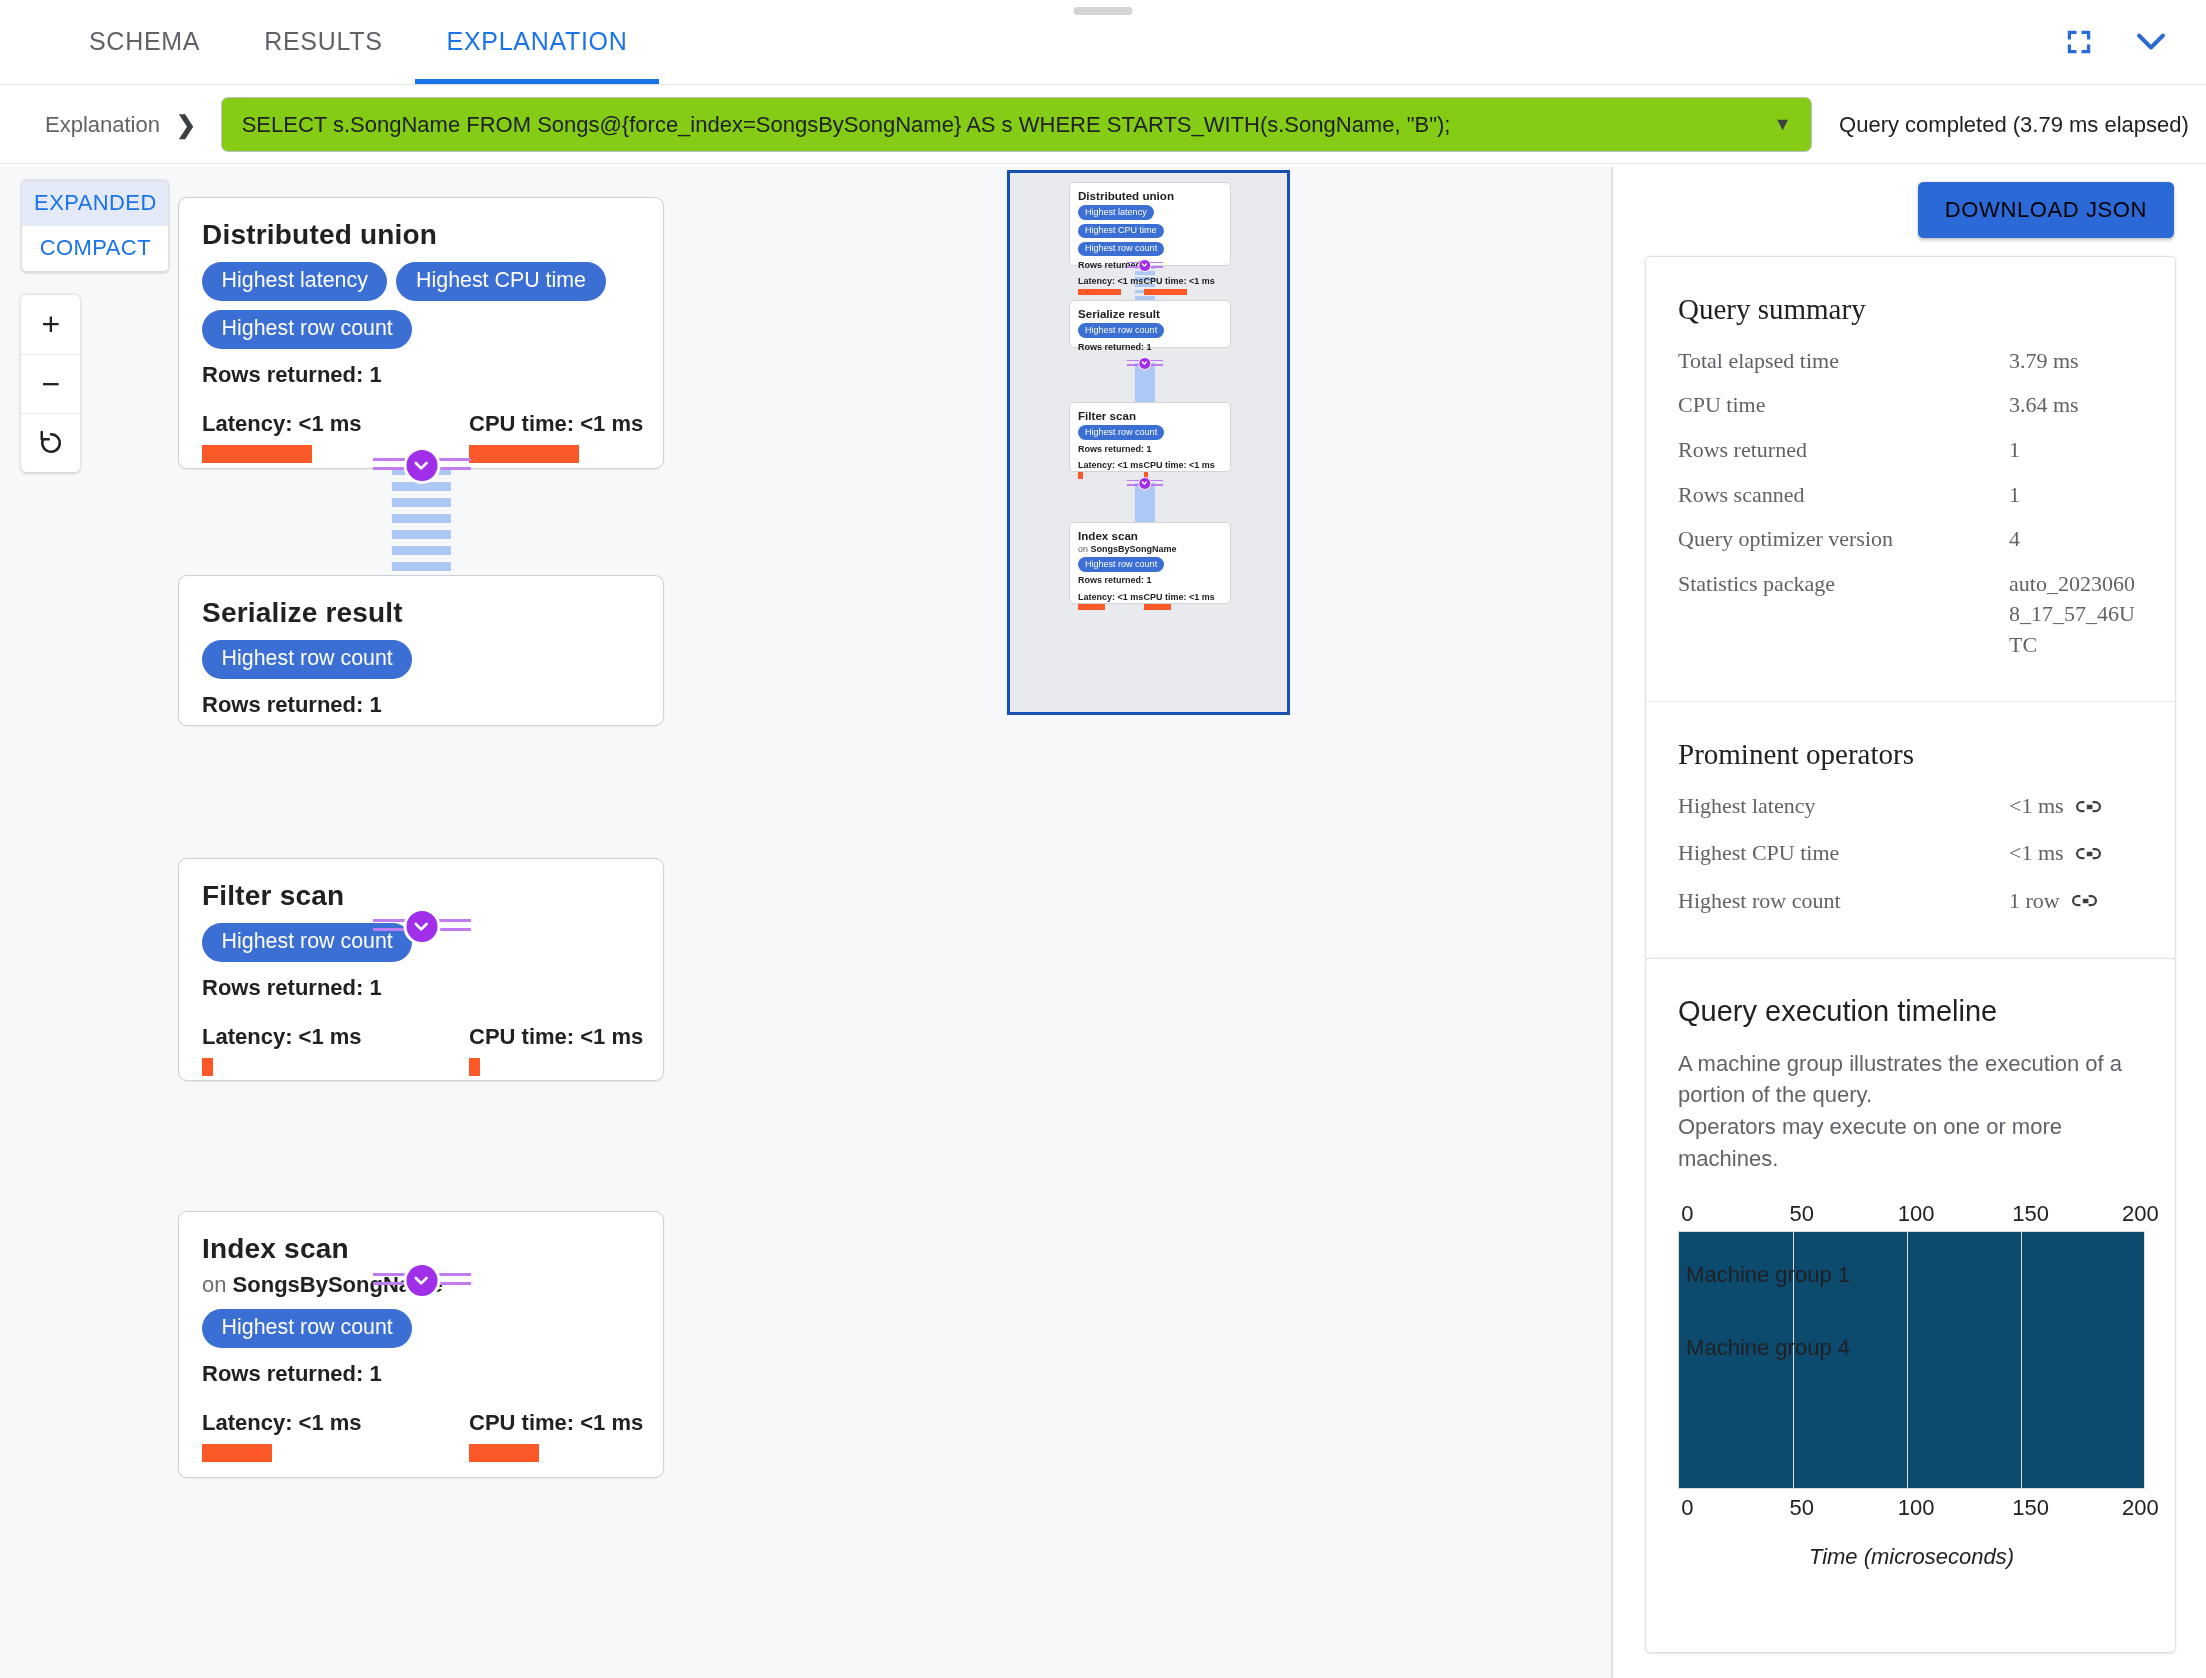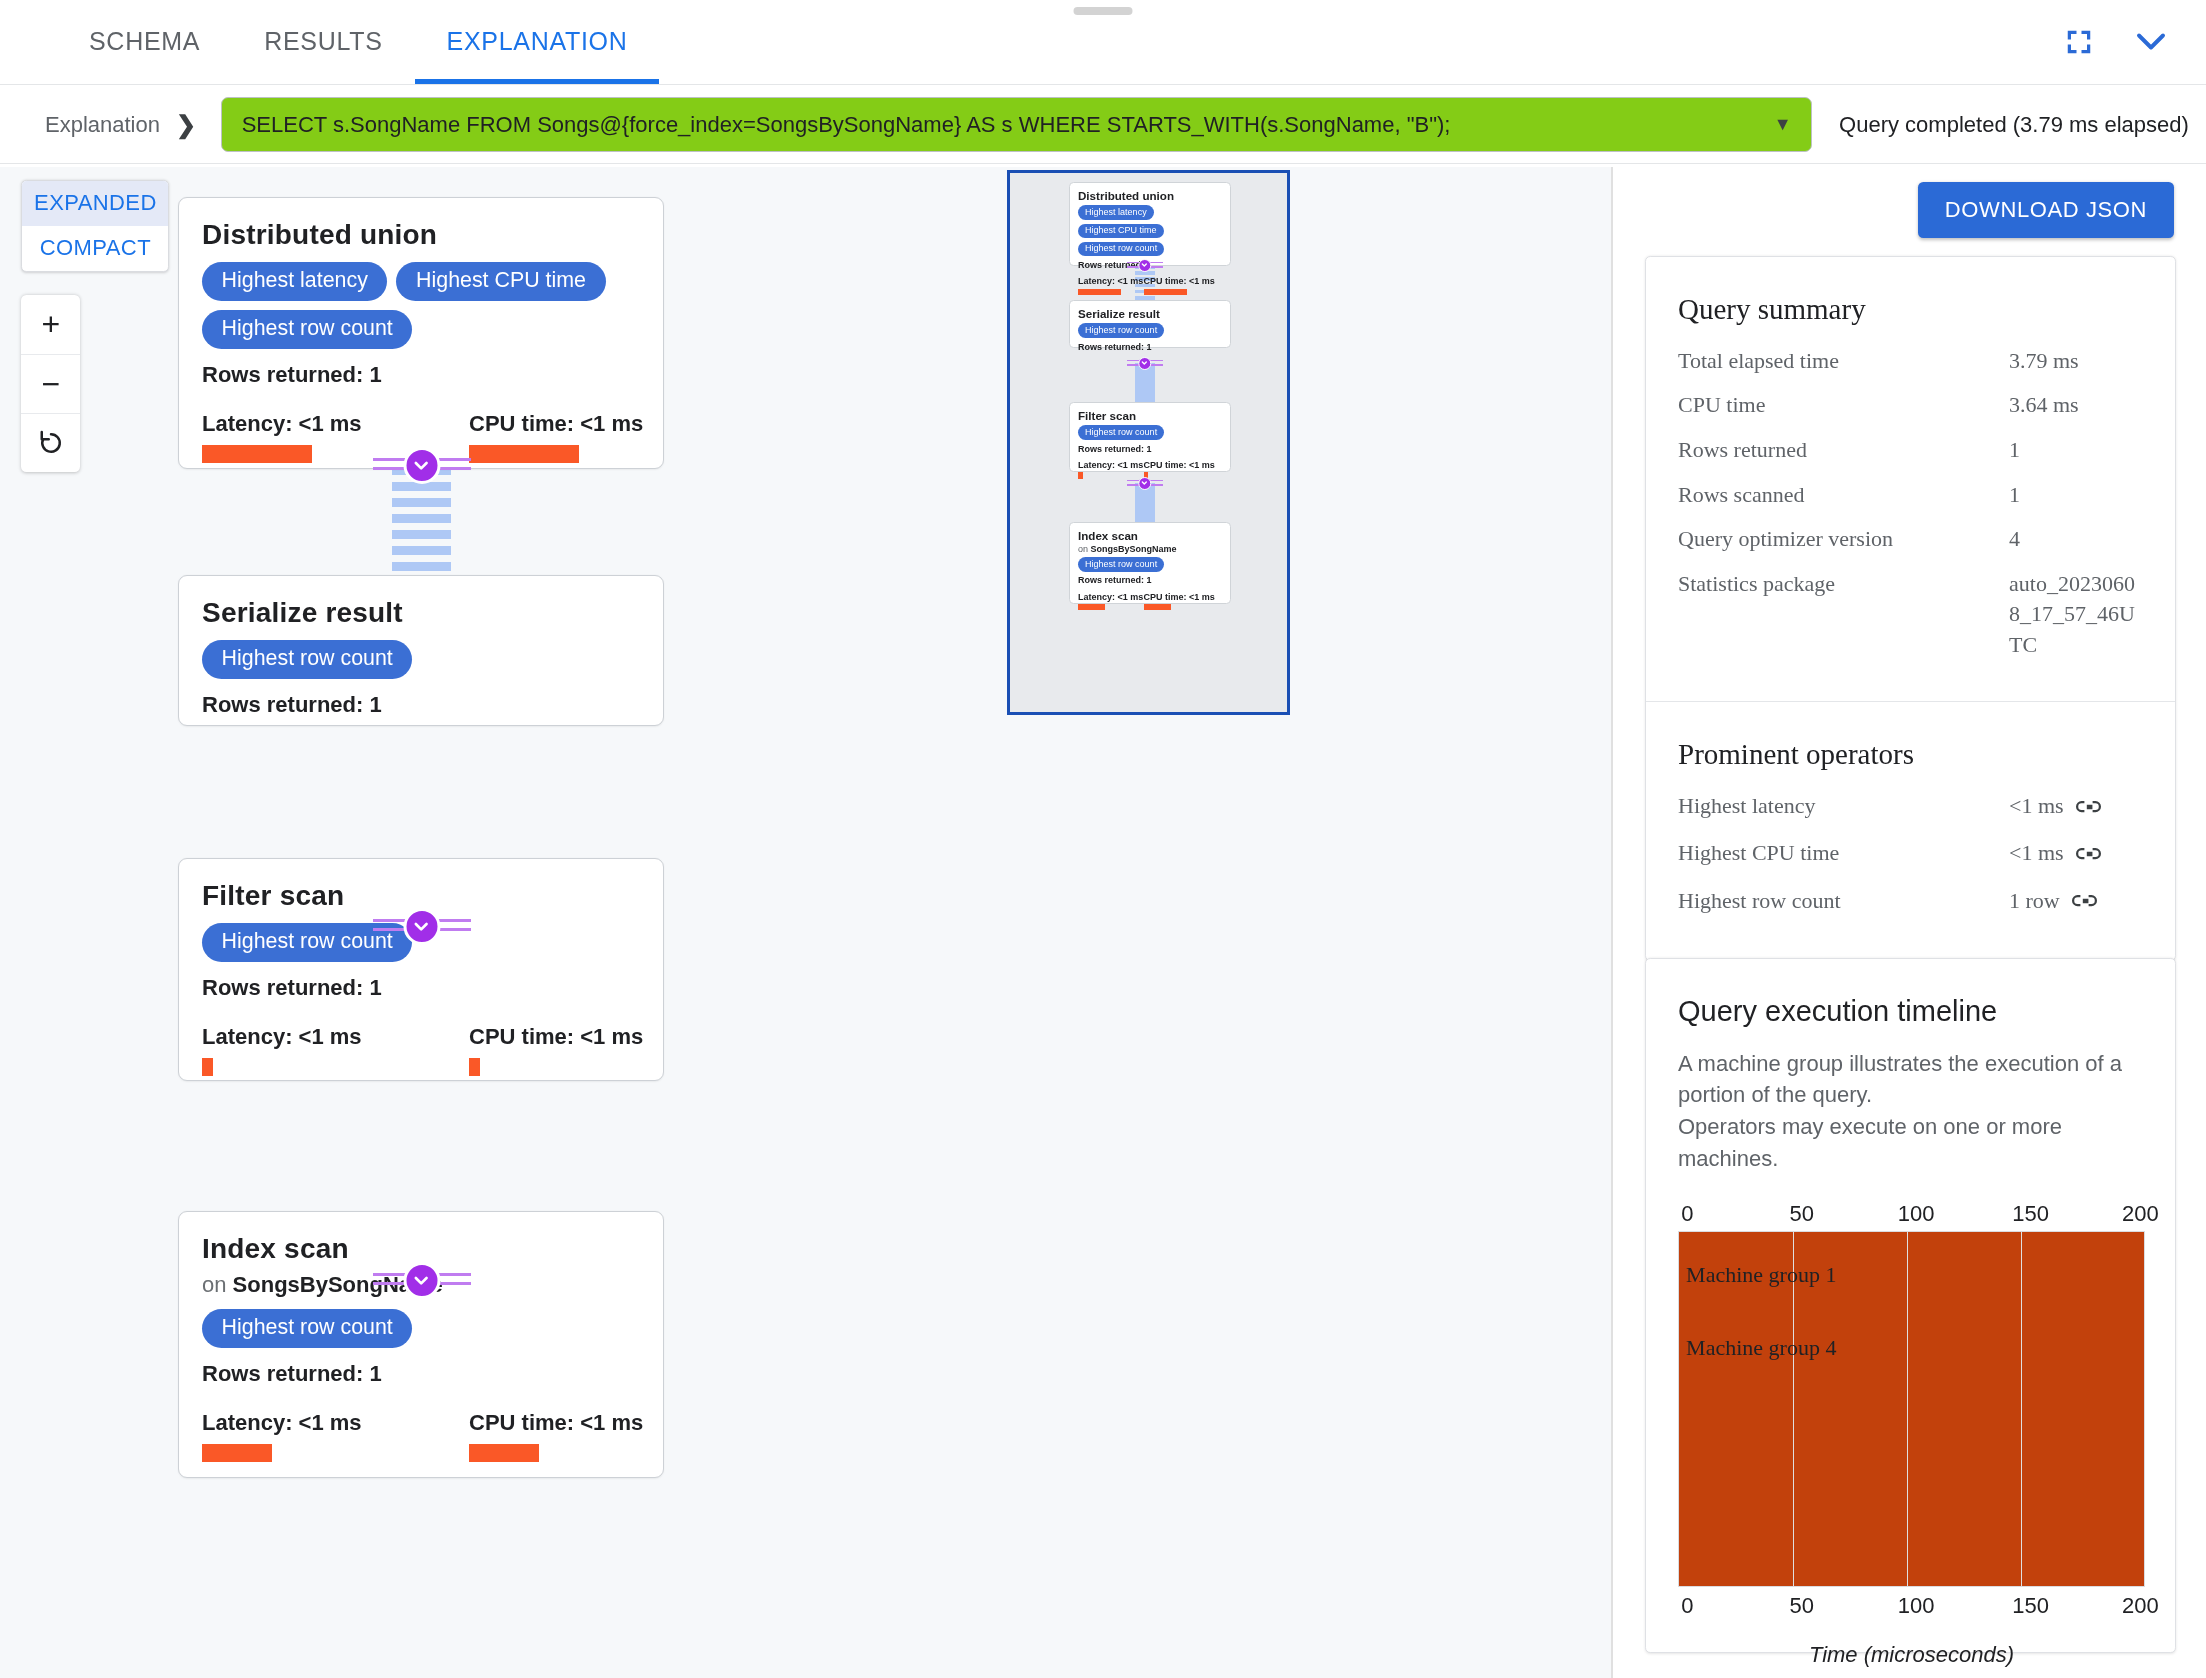--- a/index.html
+++ b/index.html
@@ -192,21 +192,21 @@
     position: absolute; left: 50%; top: -3.6px; transform: translateX(-50%);
     width: 36px; height: 8px; z-index: 3;
   }
   .mini-lines i { position: absolute; left: 0; width: 100%; height: 1.3px; background: #c07cf0; }
   .mini-lines i:nth-child(1){ top: 0.9px; }
   .mini-lines i:nth-child(2){ top: 5.3px; }
 
   
   .dl-btn {
     position: absolute; right: 32px; top: 15px;
-    background: #2b6ad6; color: #ffffff; font-size: 22px; letter-spacing: 0.6px;
+    background: #2b6ad6; color: #000000; font-size: 22px; letter-spacing: 0.6px;
     padding: 15px 27px; border: none; border-radius: 5.3px;
     box-shadow: 0 1.8px 3.6px rgba(0,0,0,.25); cursor: pointer;
   }
   .card {
     position: absolute; left: 32px; width: 531px; background: #fff;
     border: 0.9px solid #dfe1e5; border-radius: 5.3px;
     box-shadow: 0 0.9px 2.7px rgba(0,0,0,.10);
   }
   #card-summary { top: 89px; font-family: Liberation Serif, serif; }
   #card-timeline { top: 791px; height: 695px; }
@@ -220,23 +220,22 @@
   .link-icon { flex: 0 0 auto; margin-top: 2.7px; cursor: pointer; }
   .card-p { font-size: 22px; color: #5f6368; line-height: 1.44; }
 
   
   .chart { position: relative; margin-top: 27px; width: 467px; }
   .axis {
     position: relative; height: 30px; font-size: 22px; color: #202124;
   }
   .axis span { position: absolute; transform: translateX(-50%); top: 0; }
   .plot {
-    position: relative; height: 356px; border: 0.9px solid #dadce0; border-top: 0.9px solid #dadce0;
-    background: #c2410c;
-    font-family: Liberation Serif, serif;
+    position: relative; height: 258px; border: 0.9px solid #dadce0; border-top: 0.9px solid #dadce0;
+    background: #0c4a6e;
   }
   .gridline { position: absolute; top: 0; bottom: 0; width: 0.9px; background: #e0e0e0; }
   .trow { position: absolute; left: 0; height: 46px; }
   .tbar {
     position: absolute; left: 0; height: 46px; background: #aecbf5;
     display: flex; align-items: center;
   }
   .tbar span { font-size: 22px; color: #202124; padding-left: 7.1px; white-space: nowrap; }
   .xlabel {
     margin-top: 19.6px; text-align: center; font-size: 22px; color: #202124;

